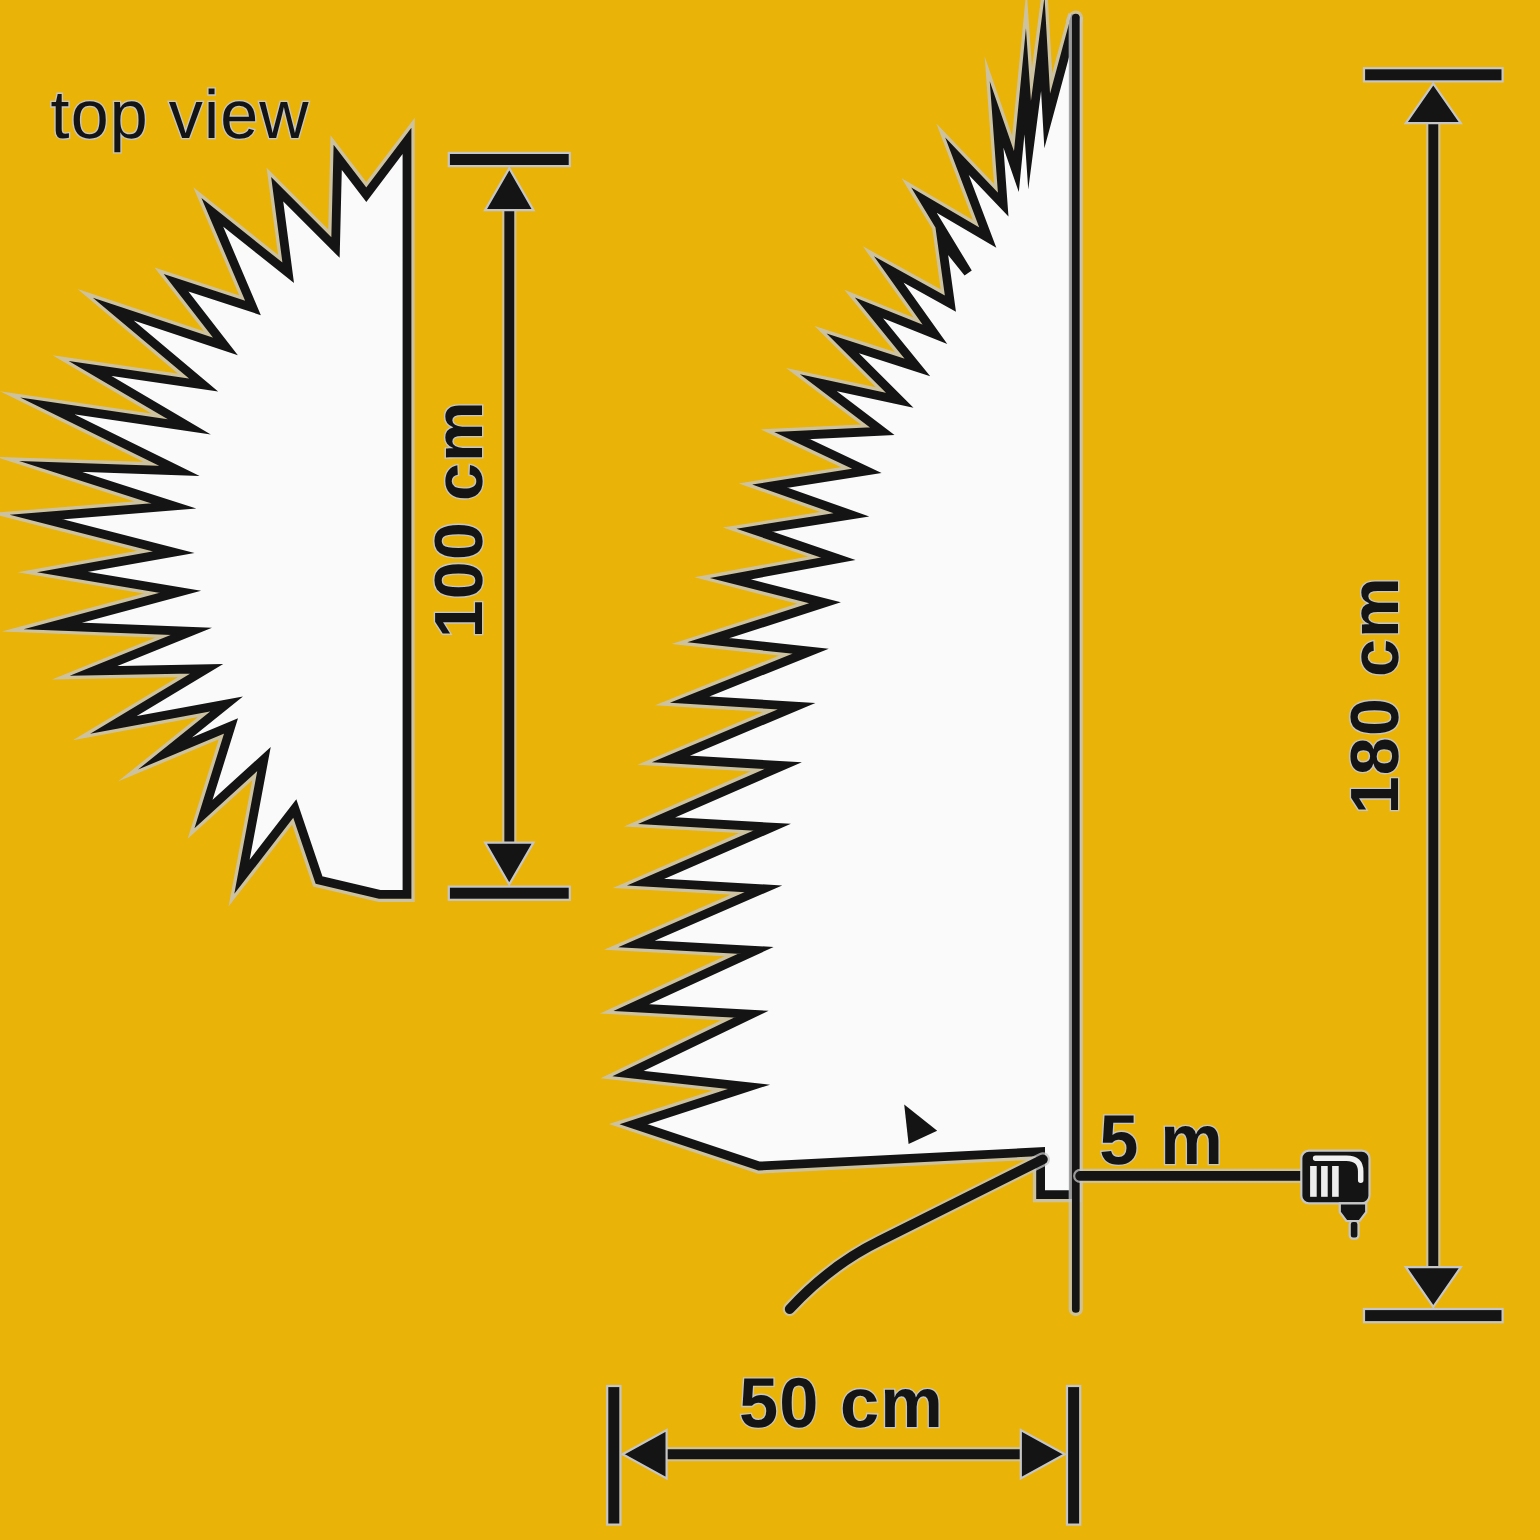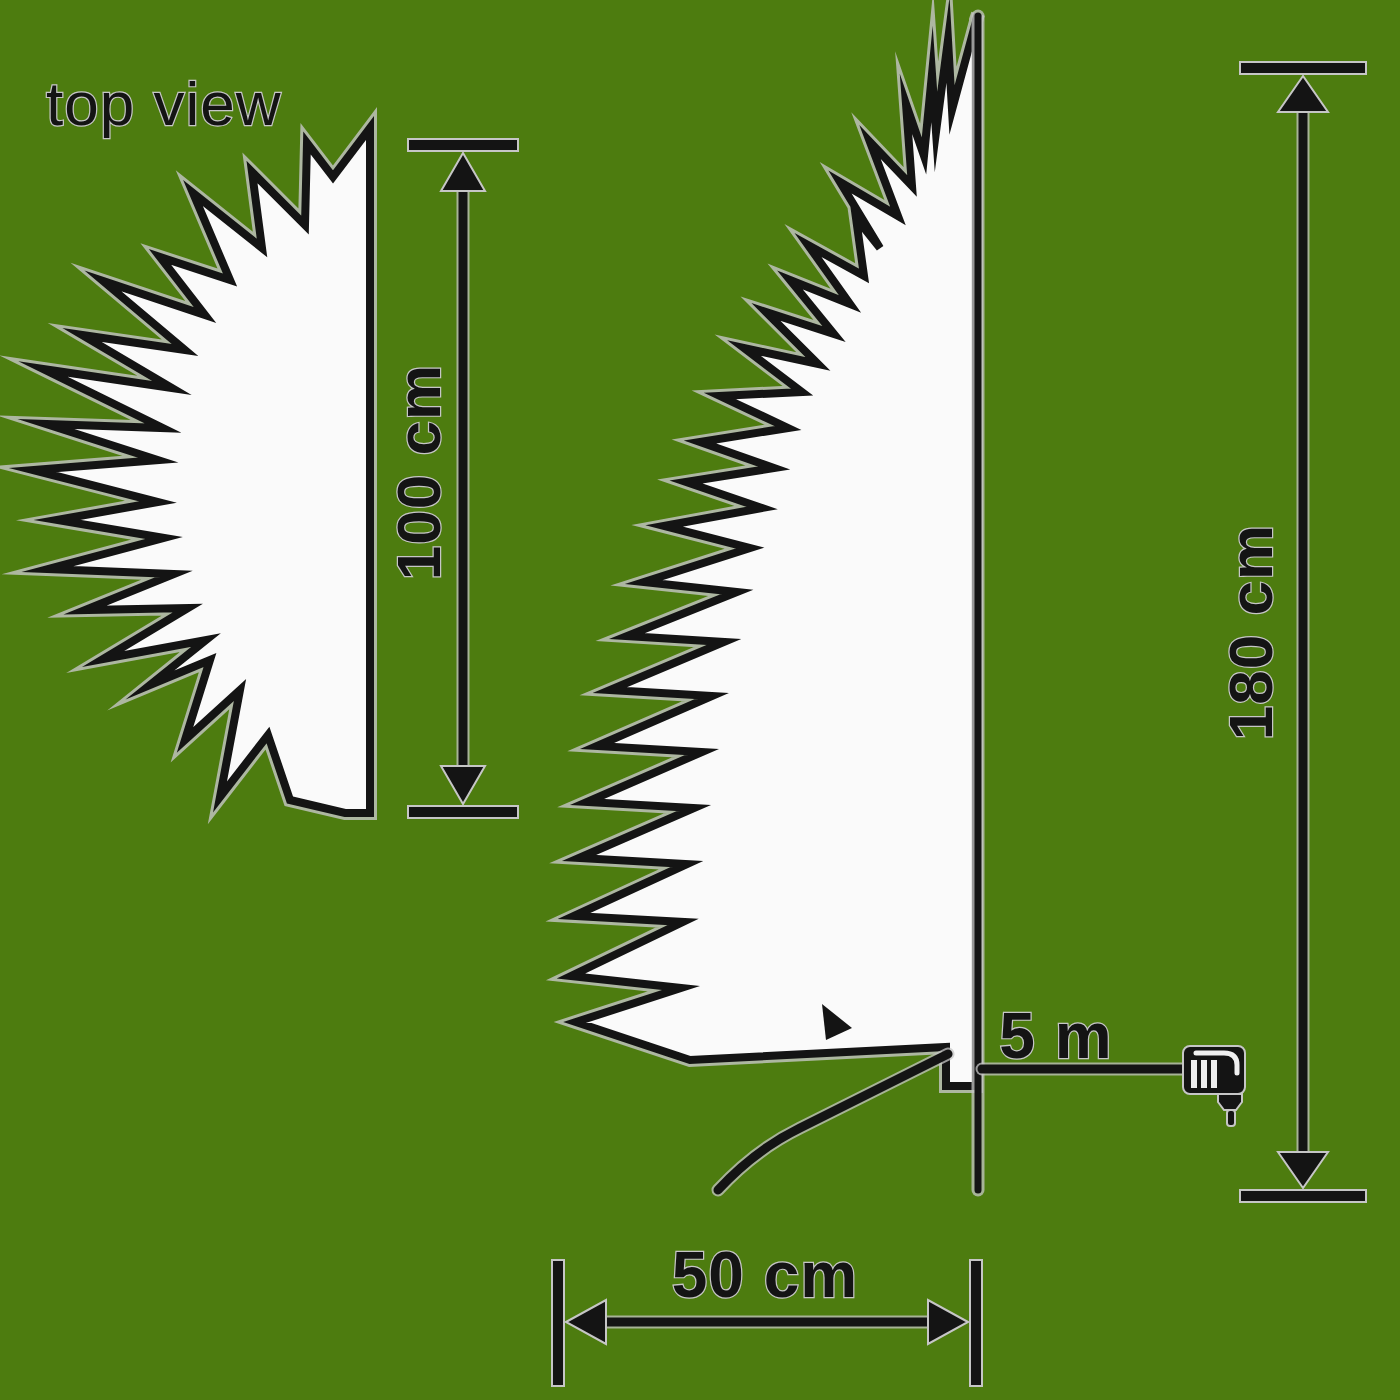--- a/index.html
+++ b/index.html
@@ -1,16 +1,16 @@
 <!DOCTYPE html>
 <html><head>
 <meta charset="utf-8">
 <style>
   html,body{margin:0;padding:0;background:#000;}
-  .stage{position:relative;width:1400px;height:1400px;background:#4d7c0f;overflow:hidden;}
+  .stage{position:relative;width:1400px;height:1400px;background:#eab308;overflow:hidden;}
   svg{display:block;}
   
   .shape-halo{fill:none;stroke:#c6c6c6;stroke-width:14;opacity:.8;stroke-linejoin:miter;stroke-miterlimit:14;}
   .shape-core{fill:#fafafa;stroke:#141414;stroke-width:8;stroke-linejoin:miter;stroke-miterlimit:14;}
   
   .line-halo{fill:none;stroke:#c6c6c6;stroke-width:13;opacity:.75;stroke-linecap:round;}
   .line-core{fill:none;stroke:#141414;stroke-width:9;stroke-linecap:round;}
   .thin-core{stroke-width:7;}
   
   .mark{fill:#141414;stroke:#c6c6c6;stroke-width:2;stroke-linejoin:miter;}

